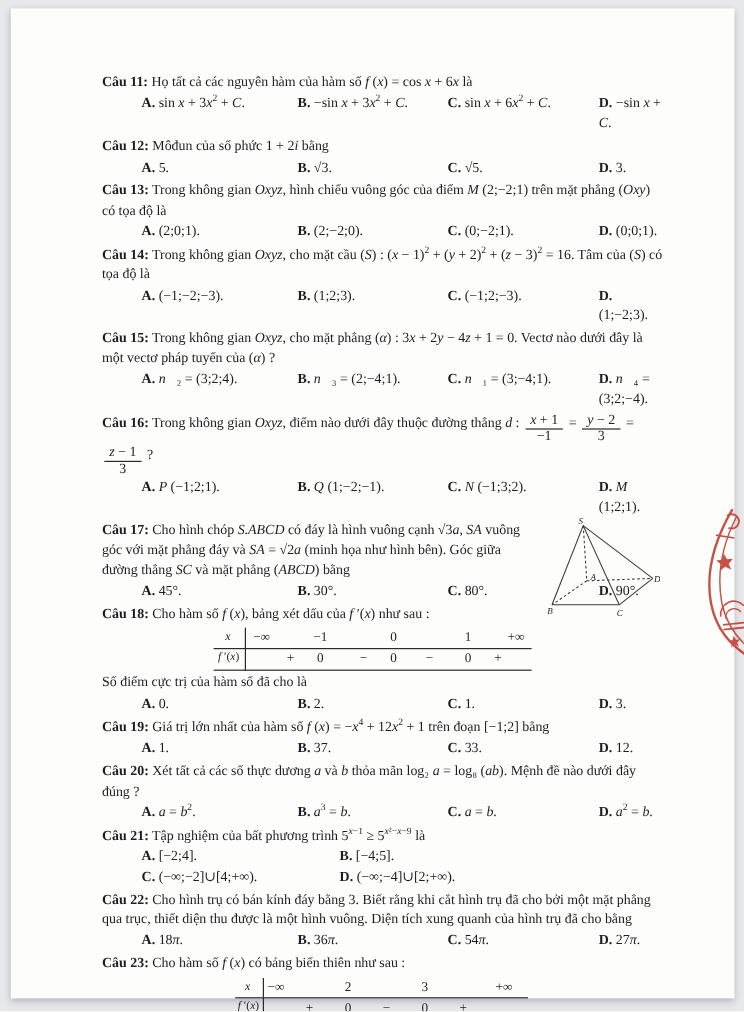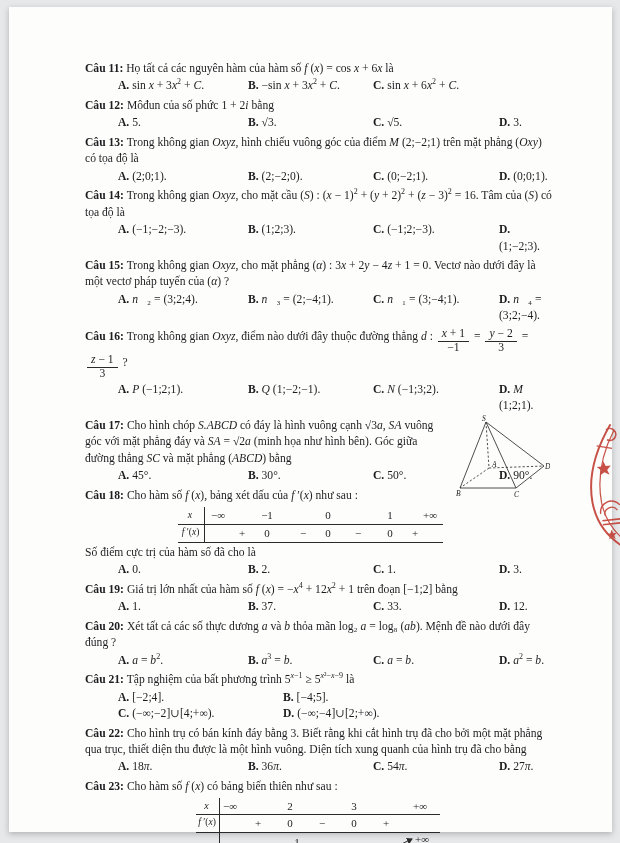--- a/index.html
+++ b/index.html
@@ -44,20 +44,21 @@
 
  <div id="page">
   <div id="content">
 
    <div class="q">
     <div><b class="qlabel">Câu 11:</b> <span>Họ tất cả các nguyên hàm của hàm số <i>f</i> (<i>x</i>) = cos <i>x</i> + 6<i>x</i> là</span></div>
     <div class="opts">
      <span class="opt"><b>A.</b> <span>sin <i>x</i> + 3<i>x</i><sup>2</sup> + <i>C</i>.</span></span>
      <span class="opt"><b>B.</b> <span>−sin <i>x</i> + 3<i>x</i><sup>2</sup> + <i>C</i>.</span></span>
      <span class="opt"><b>C.</b> <span>sin <i>x</i> + 6<i>x</i><sup>2</sup> + <i>C</i>.</span></span>
+     <span class="opt"><b>D.</b> <span>−sin <i>x</i> + <i>C</i>.</span></span>
     </div>
    </div>
 
    <div class="q">
     <div><b class="qlabel">Câu 12:</b> <span>Môđun của số phức 1 + 2<i>i</i> bằng</span></div>
     <div class="opts">
      <span class="opt"><b>A.</b> <span>5.</span></span>
      <span class="opt"><b>B.</b> <span>√3.</span></span>
      <span class="opt"><b>C.</b> <span>√5.</span></span>
      <span class="opt"><b>D.</b> <span>3.</span></span>
@@ -126,21 +127,21 @@
             <path class="dashed" d="M33,54 L88,52"></path>
       <text x="26" y="7">S</text>
       <text x="36" y="53">A</text>
       <text x="0" y="82">B</text>
       <text x="58" y="83">C</text>
       <text x="89" y="55">D</text>
     </svg>
     <div class="opts">
      <span class="opt"><b>A.</b> <span>45°.</span></span>
      <span class="opt"><b>B.</b> <span>30°.</span></span>
-     <span class="opt"><b>C.</b> <span>50°.</span></span>
+     <span class="opt"><b>C.</b> <span>80°.</span></span>
      <span class="opt"><b>D.</b> <span>90°.</span></span>
     </div>
    </div>
 
    <div class="q">
     <div><b class="qlabel">Câu 18:</b> <span>Cho hàm số <i>f</i> (<i>x</i>), bảng xét dấu của <i>f</i> ′(<i>x</i>) như sau :</span></div>
     <div class="t18">
       <i class="vline" style="left:26px;"></i>
       <i class="hline" style="top:17px;"></i>
       <i class="hline" style="bottom:0;"></i>

